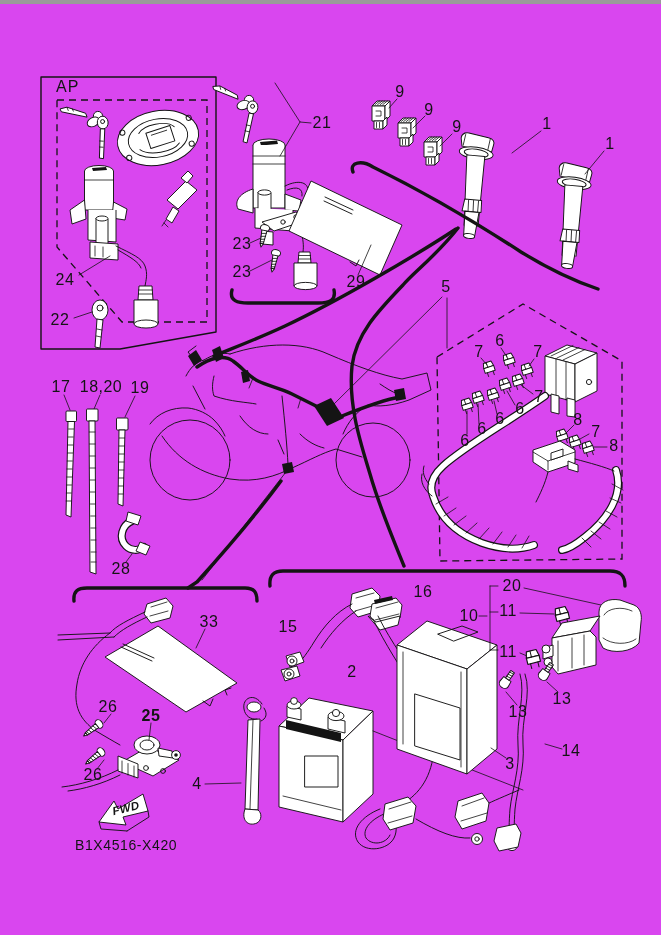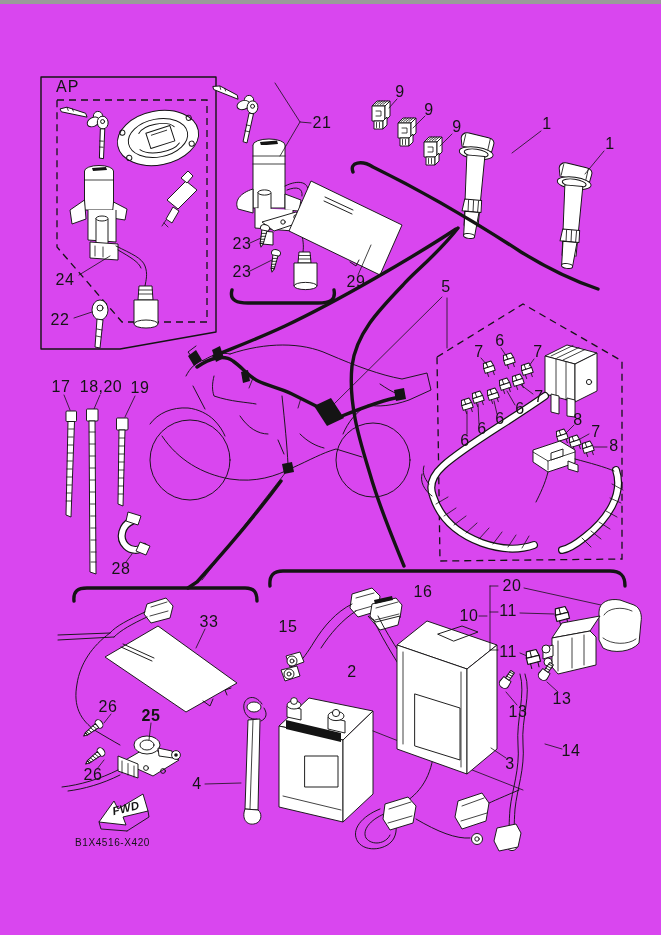--- a/index.html
+++ b/index.html
@@ -8,21 +8,21 @@
     font-family:"Liberation Sans",sans-serif;color:#141414;overflow:hidden;
     margin:4px auto;
   }
   .stage svg{position:absolute;left:0;top:0;}
   .callout{
     position:absolute;transform:translate(-50%,-50%);
     font-size:16px;line-height:1;color:#141414;letter-spacing:.5px;white-space:nowrap;
     font-family:"Liberation Sans",sans-serif;
   }
   .ap{position:absolute;left:56px;top:74px;font-size:16px;letter-spacing:1px;}
-  .pn{position:absolute;left:75px;top:833px;font-size:10px;letter-spacing:.6px;}
+  .pn{position:absolute;left:75px;top:833px;font-size:14px;letter-spacing:.6px;}
   .fwd{position:absolute;left:112px;top:798px;font-size:11.5px;font-style:italic;font-weight:bold;
        transform:rotate(-14deg);letter-spacing:.5px;}
   
   .ln{fill:none;stroke:#141414;stroke-width:.95;stroke-linecap:round;stroke-linejoin:round;}
   .lnf{fill:#ffffff;stroke:#141414;stroke-width:.95;stroke-linejoin:round;}
   .md{fill:none;stroke:#141414;stroke-width:1.4;stroke-linejoin:round;}
   .bd{fill:none;stroke:#141414;stroke-width:3.4;stroke-linecap:round;}
   .bk{fill:#141414;stroke:none;}
   .dash{fill:none;stroke:#141414;stroke-width:1.3;stroke-dasharray:7 5;}
   .thin{fill:none;stroke:#141414;stroke-width:.8;stroke-linecap:round;}

